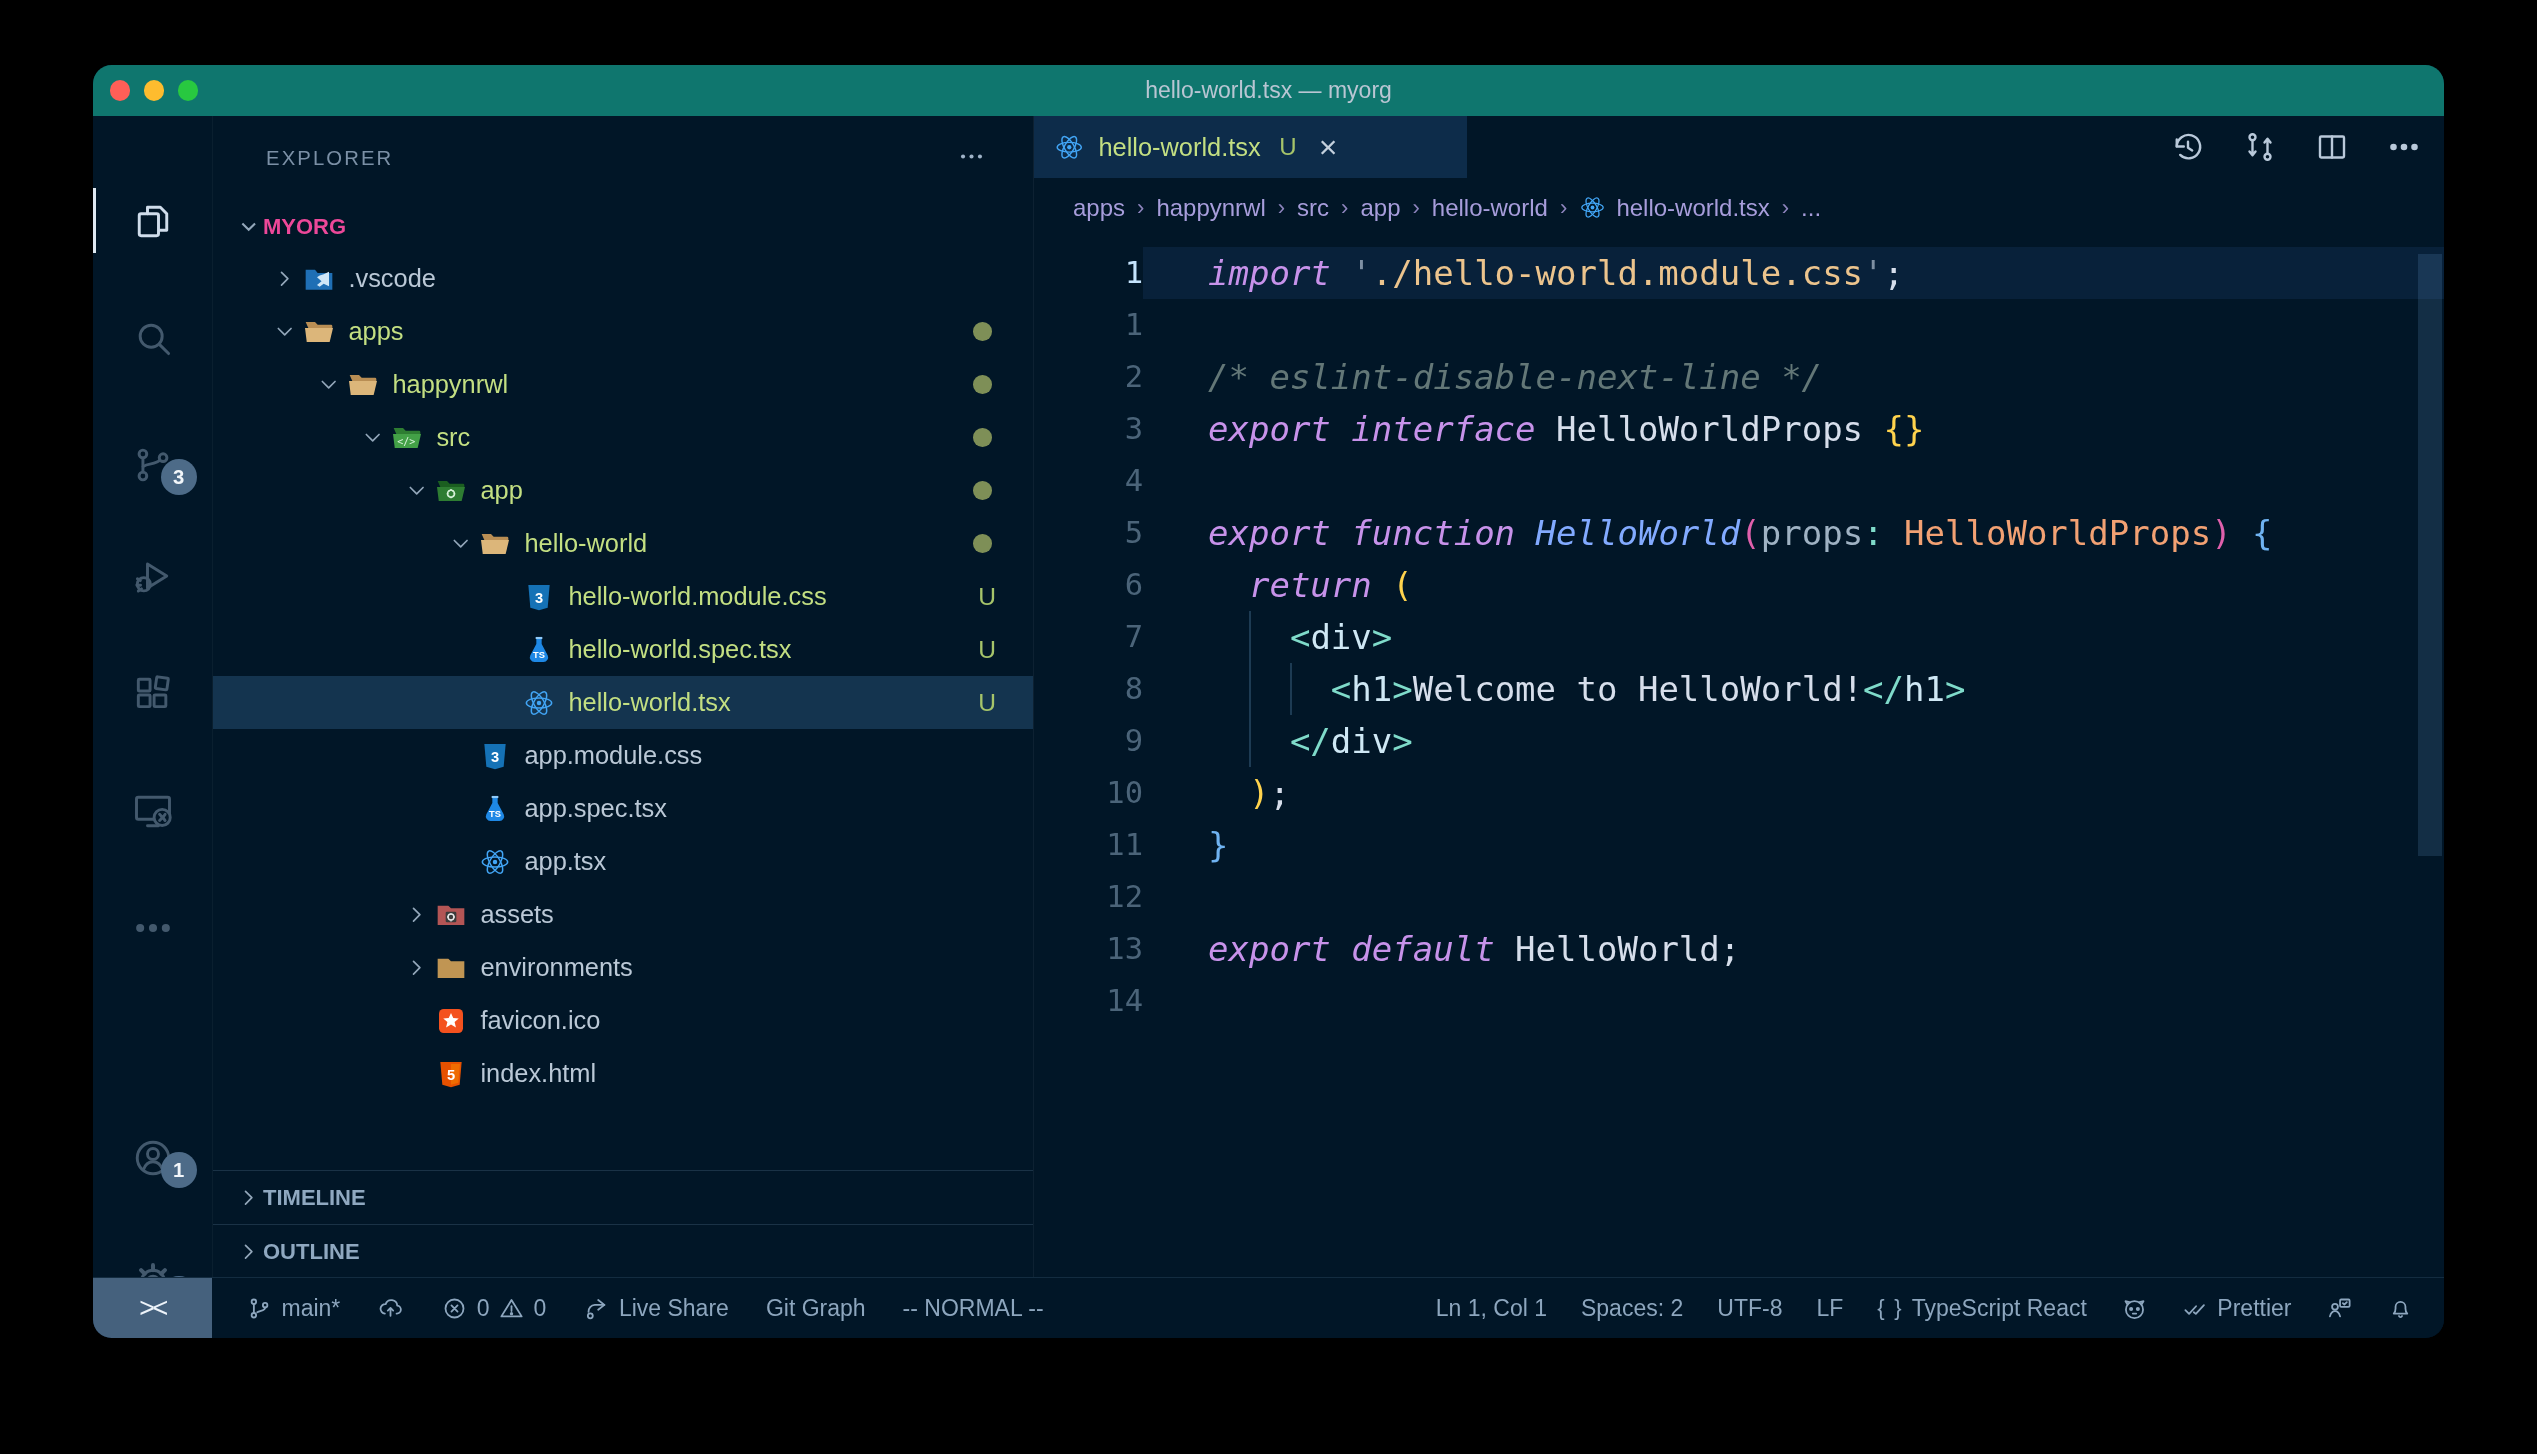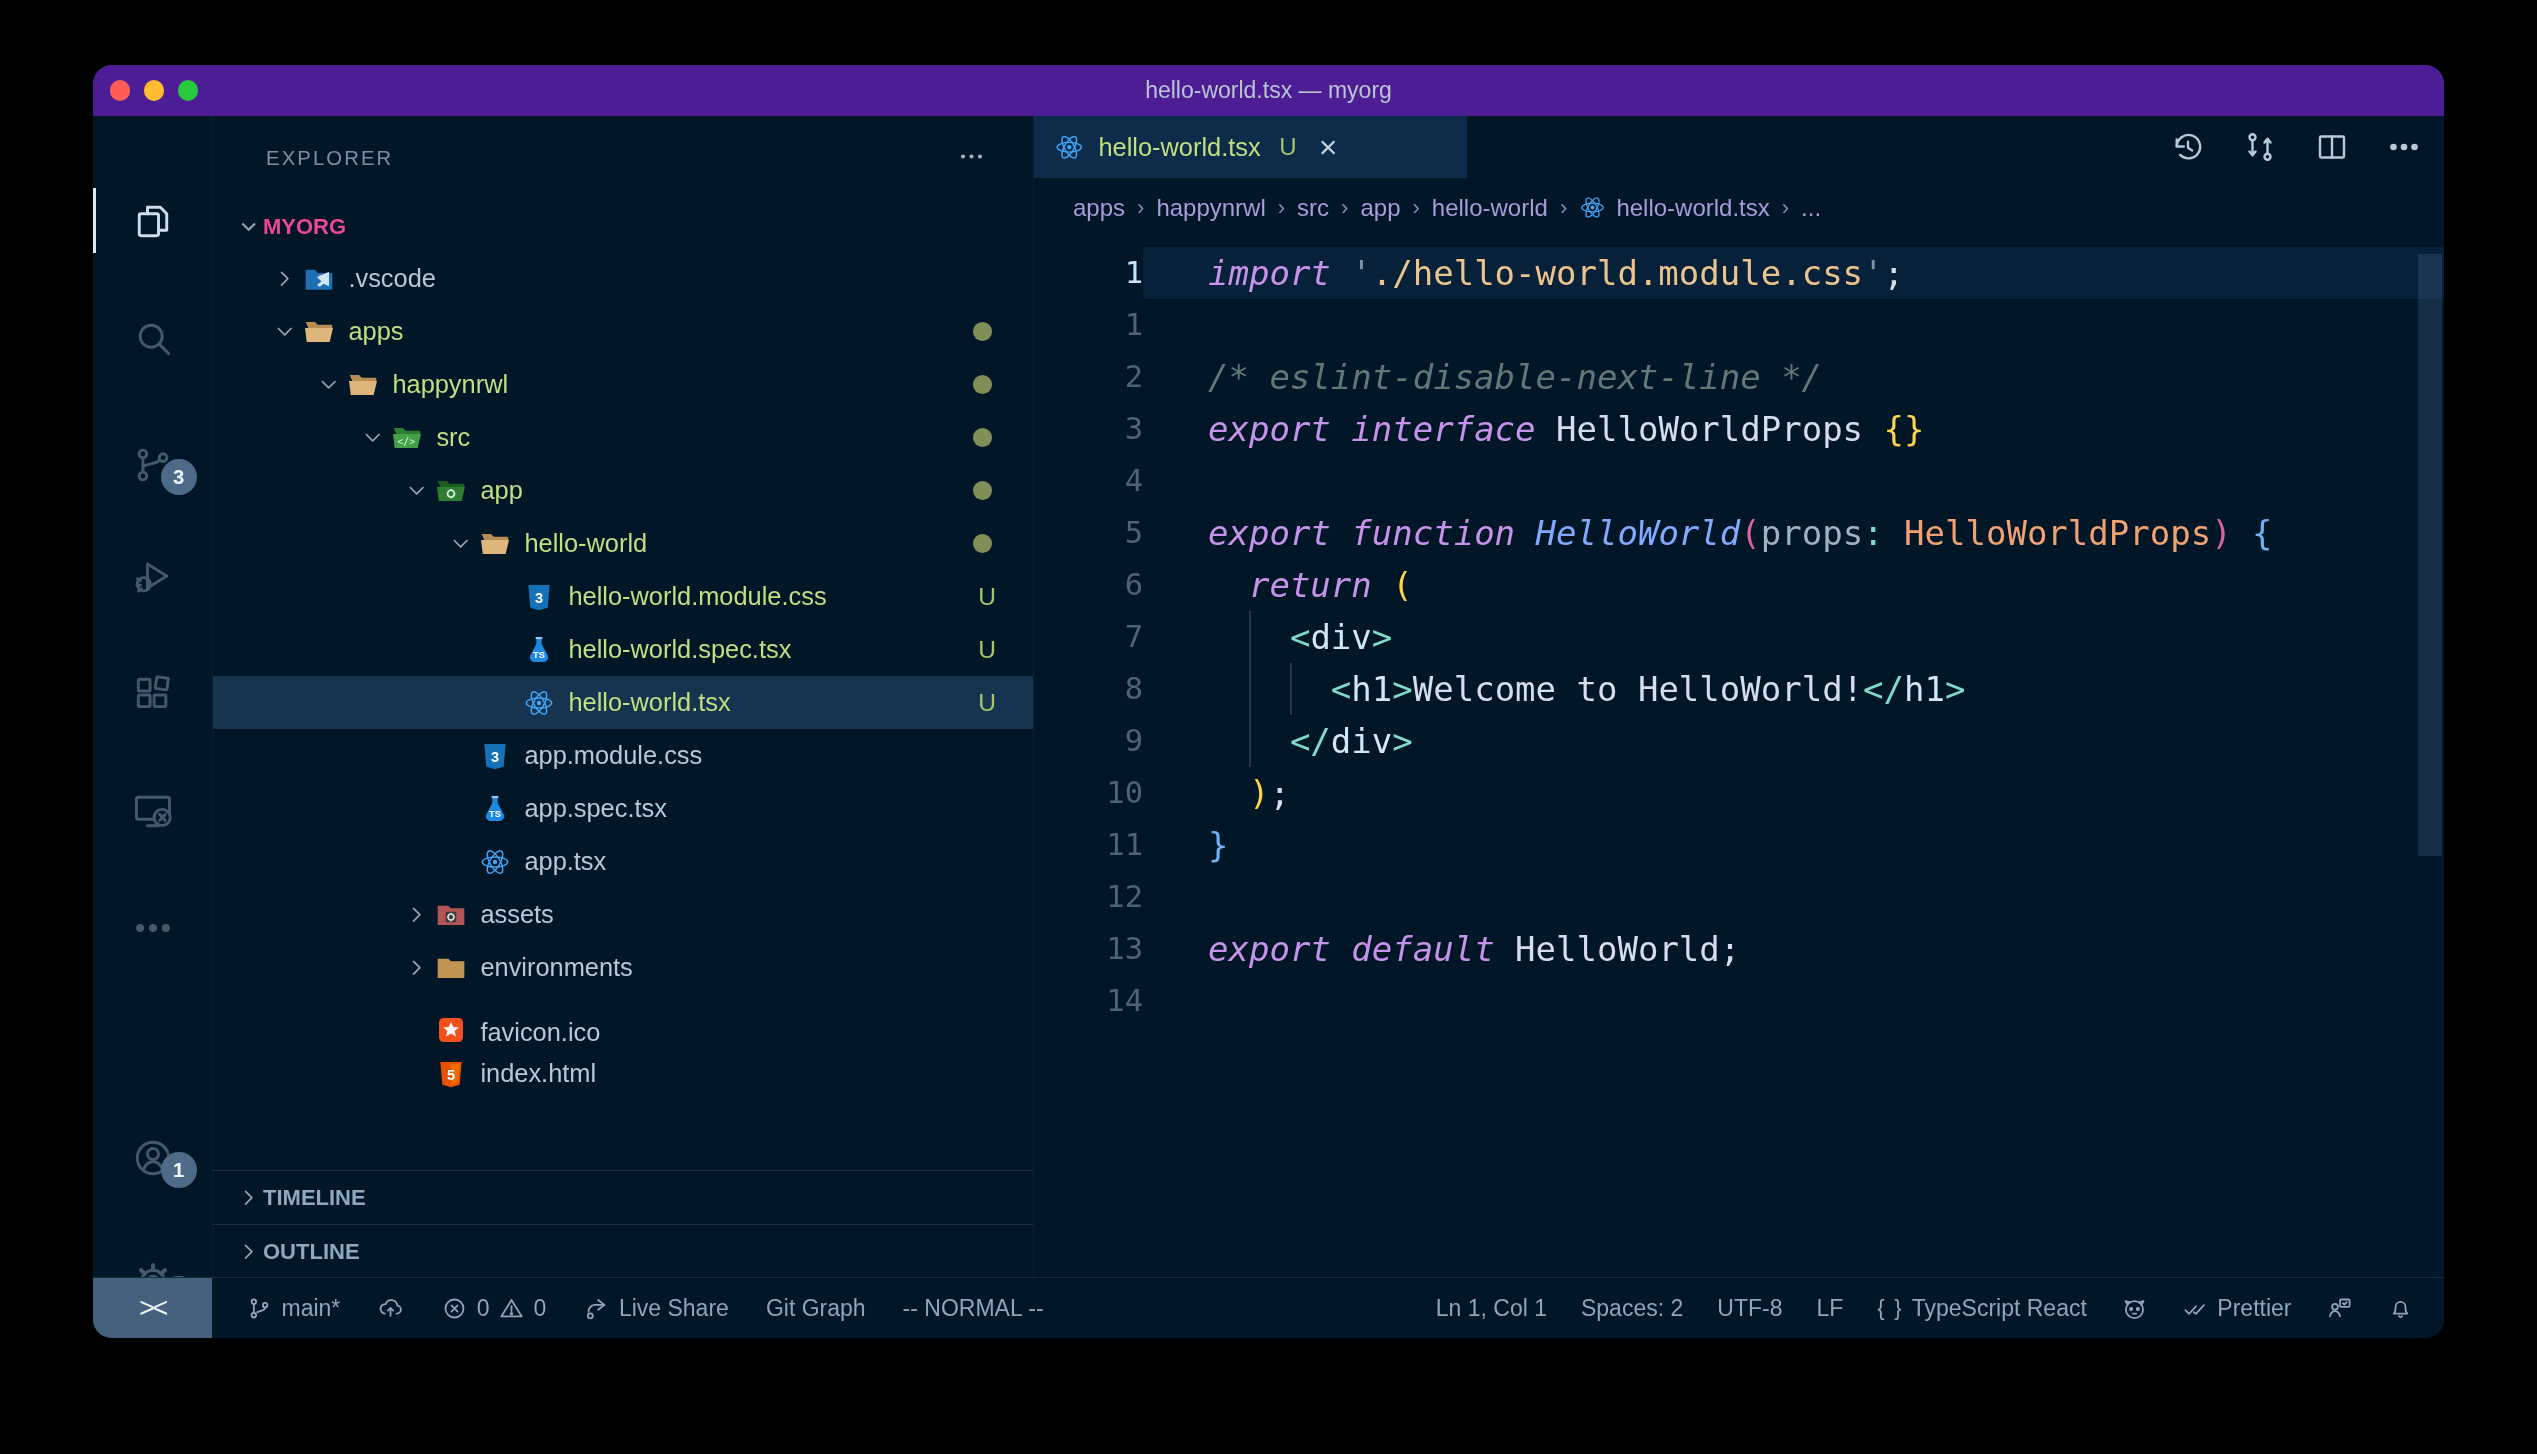--- a/index.html
+++ b/index.html
@@ -1,19 +1,19 @@
 <!DOCTYPE html>
 <html style="font-size:13.6px"><head>
 <meta charset="utf-8">
 <style>
   html,body{margin:0;padding:0;}
   body{width:2538px;height:1454px;background:#000;font-family:"Liberation Sans",sans-serif;position:relative;overflow:hidden;}
   .window{position:absolute;left:93px;top:65px;width:2351px;height:1273px;background:#011627;border-radius:18.6px;overflow:hidden;box-shadow:0 34px 102px rgba(0,0,0,.85);}
   
-  .titlebar{position:absolute;top:0;left:0;right:0;height:51px;background:#4c1d95;display:flex;align-items:center;}
+  .titlebar{position:absolute;top:0;left:0;right:0;height:51px;background:#0f766e;display:flex;align-items:center;}
   .lights{display:flex;gap:13.6px;margin-left:17px;z-index:2;}
   .light{width:20.3px;height:20.3px;border-radius:50%;}
   .light.red{background:#ff5f57}.light.yellow{background:#febc2e}.light.green{background:#28c840}
   .win-title{position:absolute;left:0;right:0;text-align:center;color:#b9c6d3;font-size:23px;}
   
   .main{position:absolute;top:51px;bottom:60px;left:0;right:0;display:flex;}
   
   .activitybar{width:119px;position:relative;background:#011627;border-right:0.8px solid rgba(255,255,255,0.04);flex:none;}
   .act-item{position:absolute;left:0;width:119px;height:85px;display:flex;align-items:center;justify-content:center;color:#43596d;}
   .act-item svg{width:44px;height:44px;}
@@ -372,21 +372,21 @@
                 <path d="M9 6l6 6-6 6"></path>
               </svg>
             </span>
             <span class="tree-icon">
               <svg viewBox="0 0 24 24">
                 <path d="M2 5h8l2 2h10v12.5H2z" fill="#c09553"></path>
               </svg>
             </span>
             <span class="tree-label">environments</span>
           </div>
-          <div class="tree-row" style="padding-left: 189px; align-items: flex-end;">
+          <div class="tree-row" style="padding-left: 189px;">
             <span class="tree-chevron"></span>
             <span class="tree-icon">
               <svg viewBox="0 0 24 24">
                 <rect x="3" y="3" width="18" height="18" rx="3.5" fill="#f4511e"></rect>
                 <path d="M12 6l1.7 3.8 4.1.3-3.1 2.7 1 4-3.7-2.2-3.7 2.2 1-4-3.1-2.7 4.1-.3z" fill="#fff"></path>
               </svg>
             </span>
             <span class="tree-label">favicon.ico</span>
           </div>
           <div class="tree-row" style="padding-left: 189px;">

